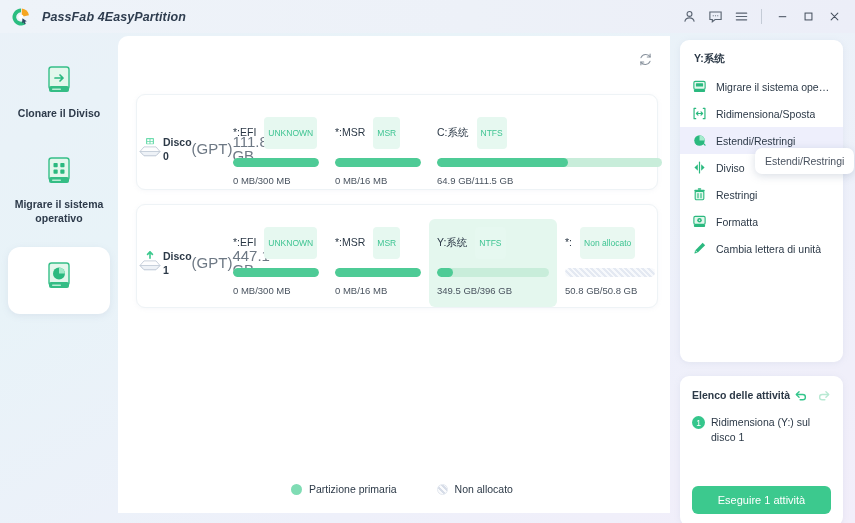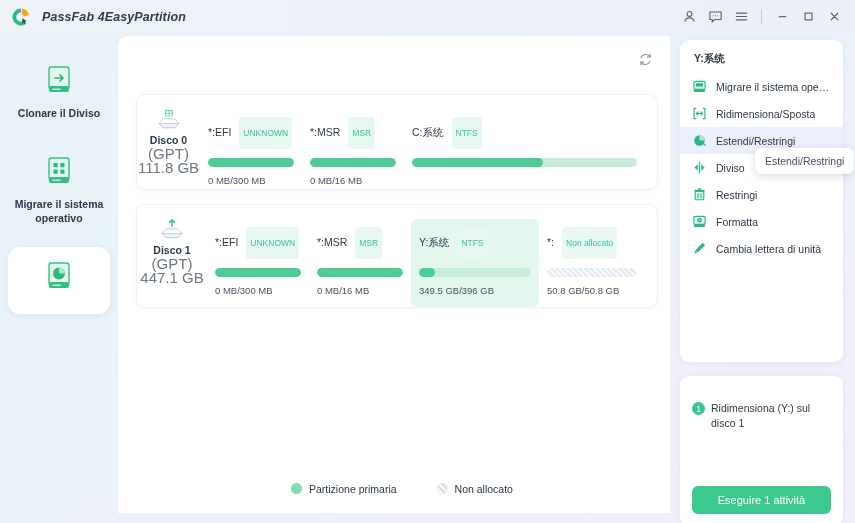--- a/index.html
+++ b/index.html
@@ -83,21 +83,21 @@
     border: 1px solid #eef3f6;
     border-radius: 9px;
     box-shadow: 0 1px 4px rgba(150,165,185,.09);
     display: flex; align-items: stretch;
   }
   #disk-card-0 { top: 58px; height: 96px; }
   #disk-card-1 { top: 168px; height: 104px; }
 
   .disk-meta {
     width: 88px; padding-top: 14px;
-    display: flex; flex-direction: column; align-items: center;
+    display: flex; flex-direction: row; align-items: center;
   }
   .disk-ico { width: 26px; height: 20px; margin-bottom: 4px; }
   .disk-name { font-size: 10.5px; font-weight: bold; color: #2c3947; line-height: 14px; }
   .disk-sub { font-size: 15px; color: #6d7884; line-height: 14px; }
 
   .parts { flex: 1; display: flex; padding: 14px 12px 0 0; gap: 0; }
   .part {
     padding: 2px 8px 6px 8px;
     border-radius: 6px;
   }
@@ -117,21 +117,21 @@
   .bar.unalloc {
     background:
       repeating-linear-gradient(45deg, #e4e9f2 0 2px, #f7f9fc 2px 4px);
   }
   .part-size { margin-top: 8px; font-size: 9.5px; color: #49535f; white-space: nowrap; }
 
   .legend {
     position: absolute; left: 0; bottom: 18px; width: 552px;
     display: flex; align-items: center; justify-content: center; gap: 24px;
   }
-  .legend-item { display: flex; align-items: flex-start; gap: 7px; font-size: 10.5px; color: #2c3947; padding-left: 16px; }
+  .legend-item { display: flex; align-items: center; gap: 7px; font-size: 10.5px; color: #2c3947; padding-left: 16px; }
   .dot { width: 11px; height: 11px; border-radius: 50%; background: #7fdcb4; }
   .dot.hatch {
     background: repeating-linear-gradient(45deg, #d7dde8 0 2px, #fafbfd 2px 4px);
     border: 1px solid #e3e8f0;
   }
 
   
   .right { position: absolute; left: 680px; top: 40px; width: 163px; }
   .card {
     background: #fff; border-radius: 9px;
@@ -327,20 +327,21 @@
         </div>
 
         <div class="part" style="width:241px">
           <div class="part-head">
             <span class="part-label">C:系统</span>
             <span class="part-fs">NTFS</span>
           </div>
           <div class="bar" style="width:225px">
             <div class="bar-fill" style="width:58%"></div>
           </div>
+          <div class="part-size">64.9 GB/111.5 GB</div>
         </div>
 
       </div>
     </div>
 
     <div class="disk-card" id="disk-card-1">
       <div class="disk-meta">
         <span class="disk-ico">
           <svg width="26" height="20" viewBox="0 0 26 20">
             <path d="M13 .8v6.4M10.6 3.4L13 .9l2.4 2.5" stroke="#3cc98e" stroke-width="1.6" fill="none" stroke-linecap="round" stroke-linejoin="round"></path>
@@ -491,20 +492,37 @@
             <path d="M3.3 10l2.6 2.6" stroke="#e3f7ec" stroke-width="1"></path>
           </svg>
         </span>
         <span class="op-label">Cambia lettera di unità</span>
       </div>
 
       <div class="tooltip">Estendi/Restringi</div>
     </div>
 
     <div class="card" id="tasks-card">
+      <div class="tasks-head">
+        <span class="tasks-title">Elenco delle attività</span>
+        <span class="tasks-actions">
+          <span class="undo-ico">
+            <svg width="14" height="14" viewBox="0 0 16 16" fill="none" stroke="currentColor" stroke-width="1.6" stroke-linecap="round" stroke-linejoin="round">
+              <path d="M3 7.5h7a3 3 0 0 1 0 6H7"></path>
+                <path d="M5.8 4.4L2.6 7.5l3.2 3.1"></path>
+            </svg>
+          </span>
+          <span class="redo-ico">
+            <svg width="14" height="14" viewBox="0 0 16 16" fill="none" stroke="currentColor" stroke-width="1.6" stroke-linecap="round" stroke-linejoin="round">
+              <path d="M13 7.5H6a3 3 0 0 0 0 6h3"></path>
+                <path d="M10.2 4.4l3.2 3.1-3.2 3.1"></path>
+            </svg>
+          </span>
+        </span>
+      </div>
       <div class="task-item">
         <span class="task-num">1</span>
         <span class="task-text">Ridimensiona (Y:) sul disco 1</span>
       </div>
       <button class="exec-btn">Eseguire 1 attività</button>
     </div>
 
   </div>
 </div>
 

